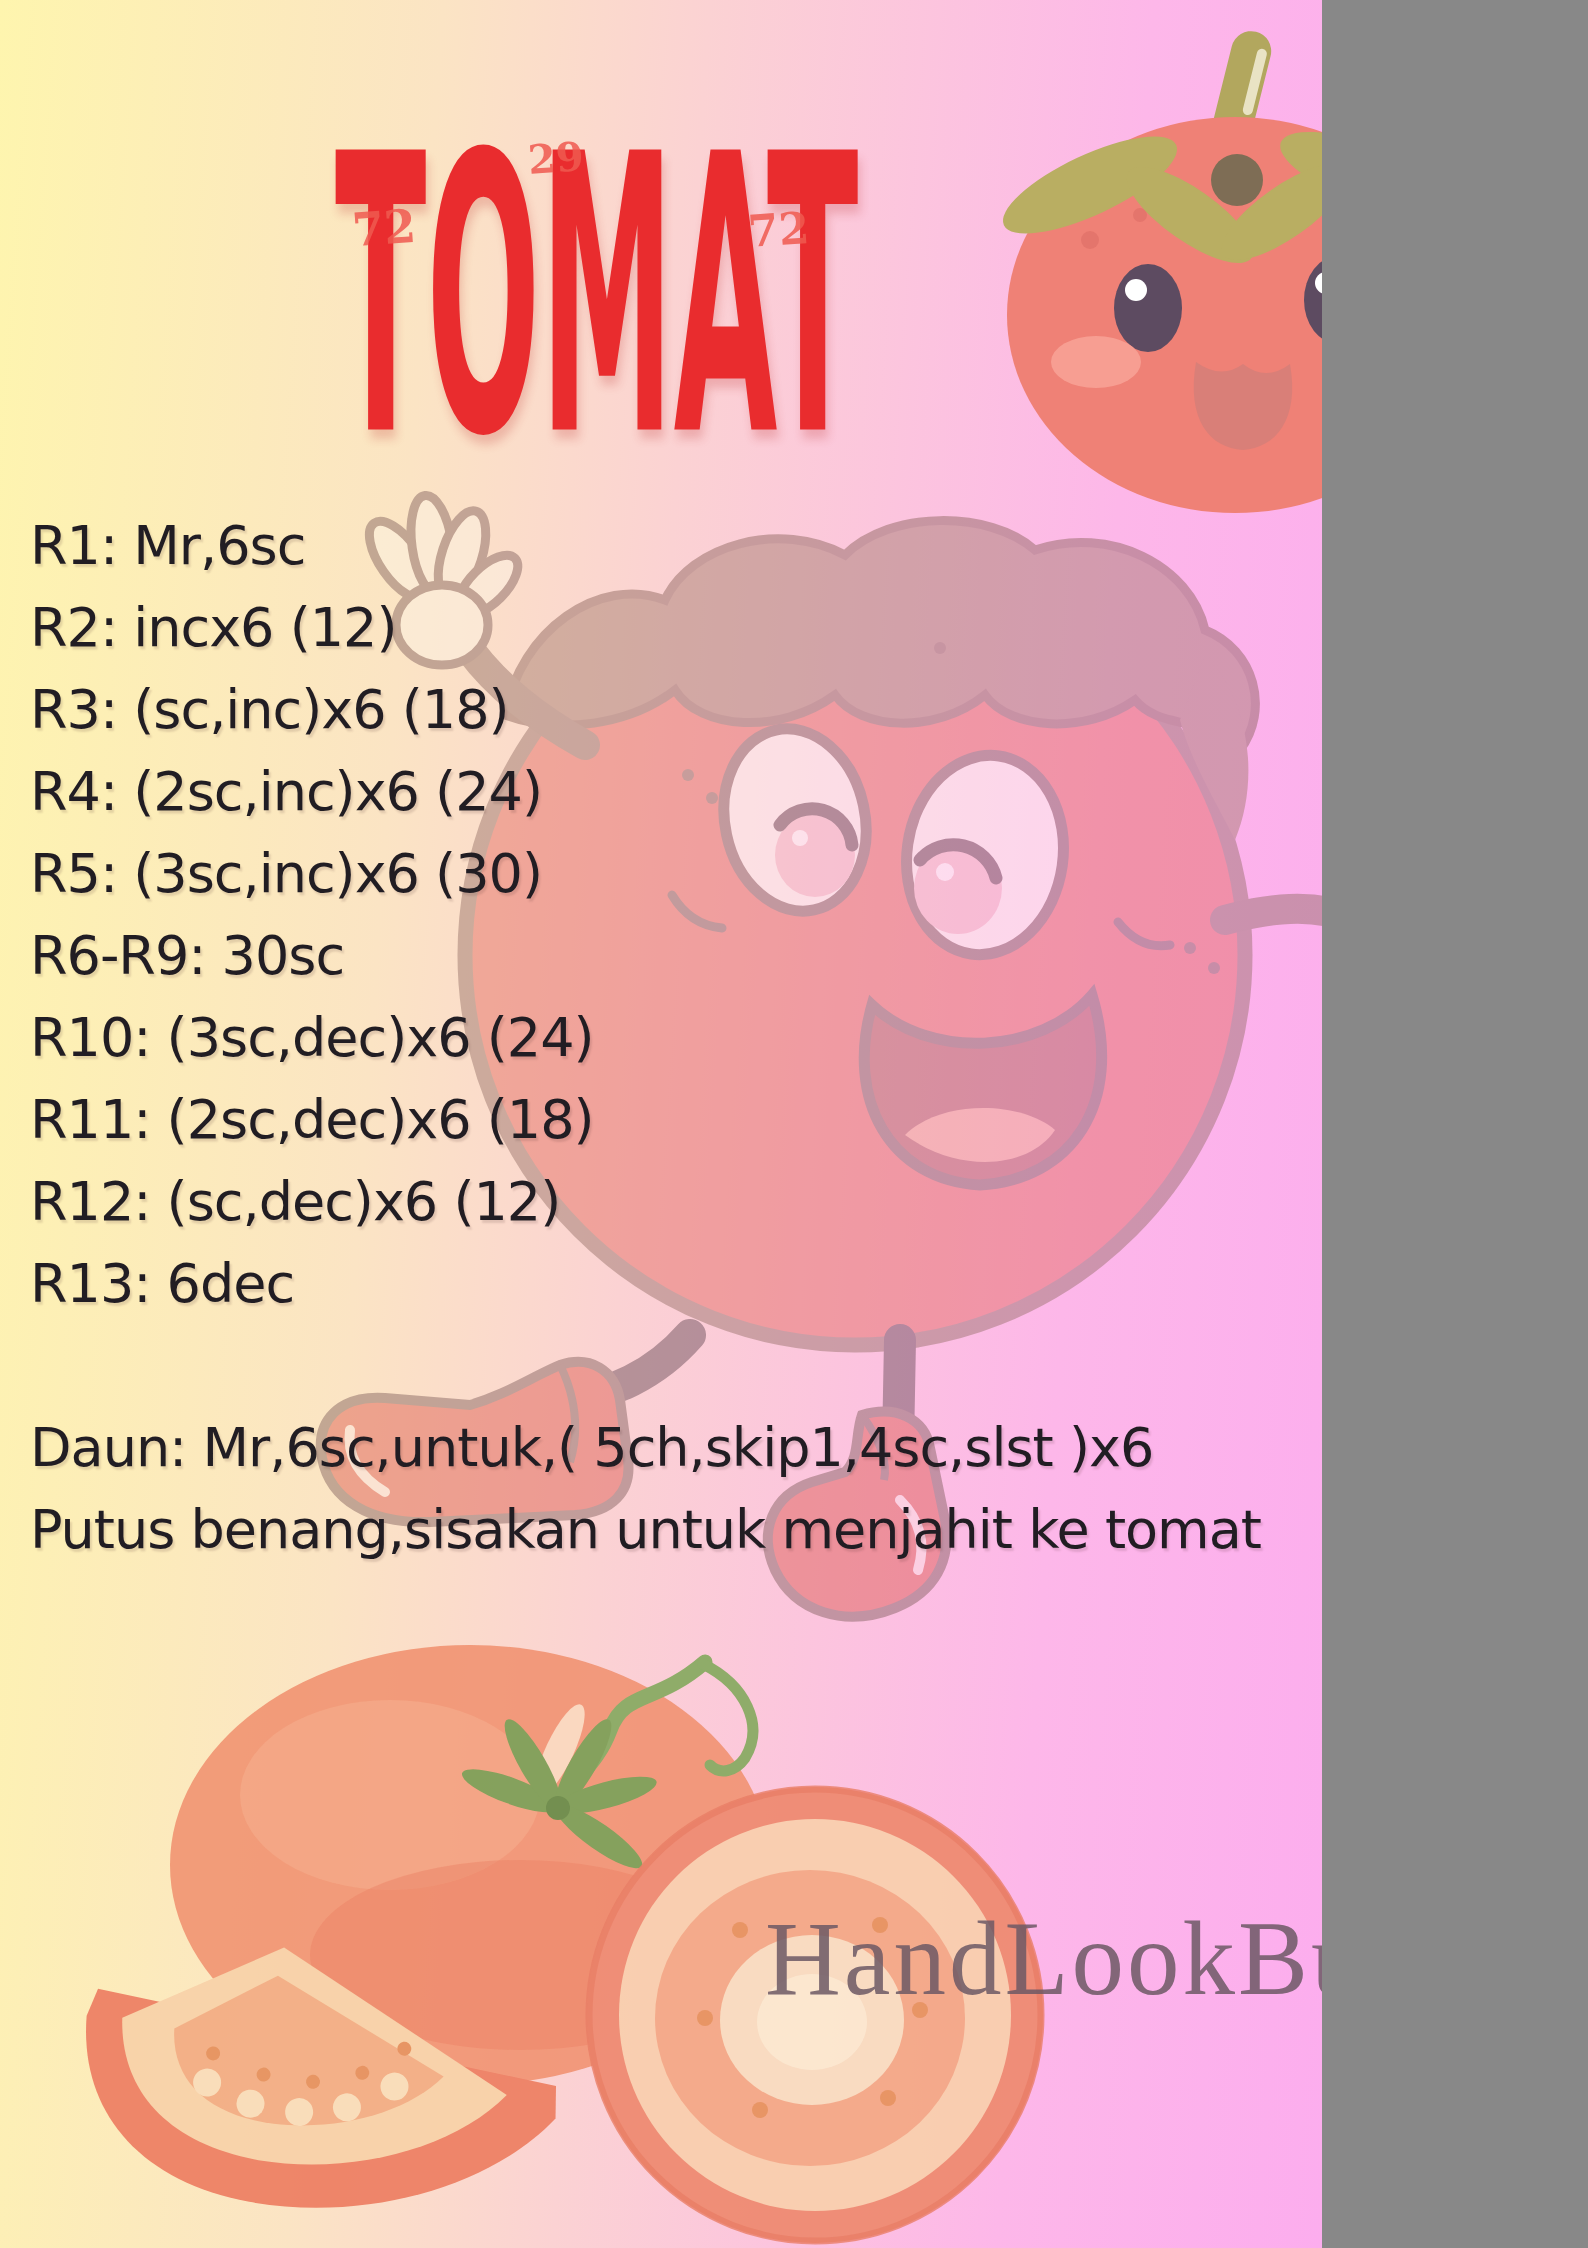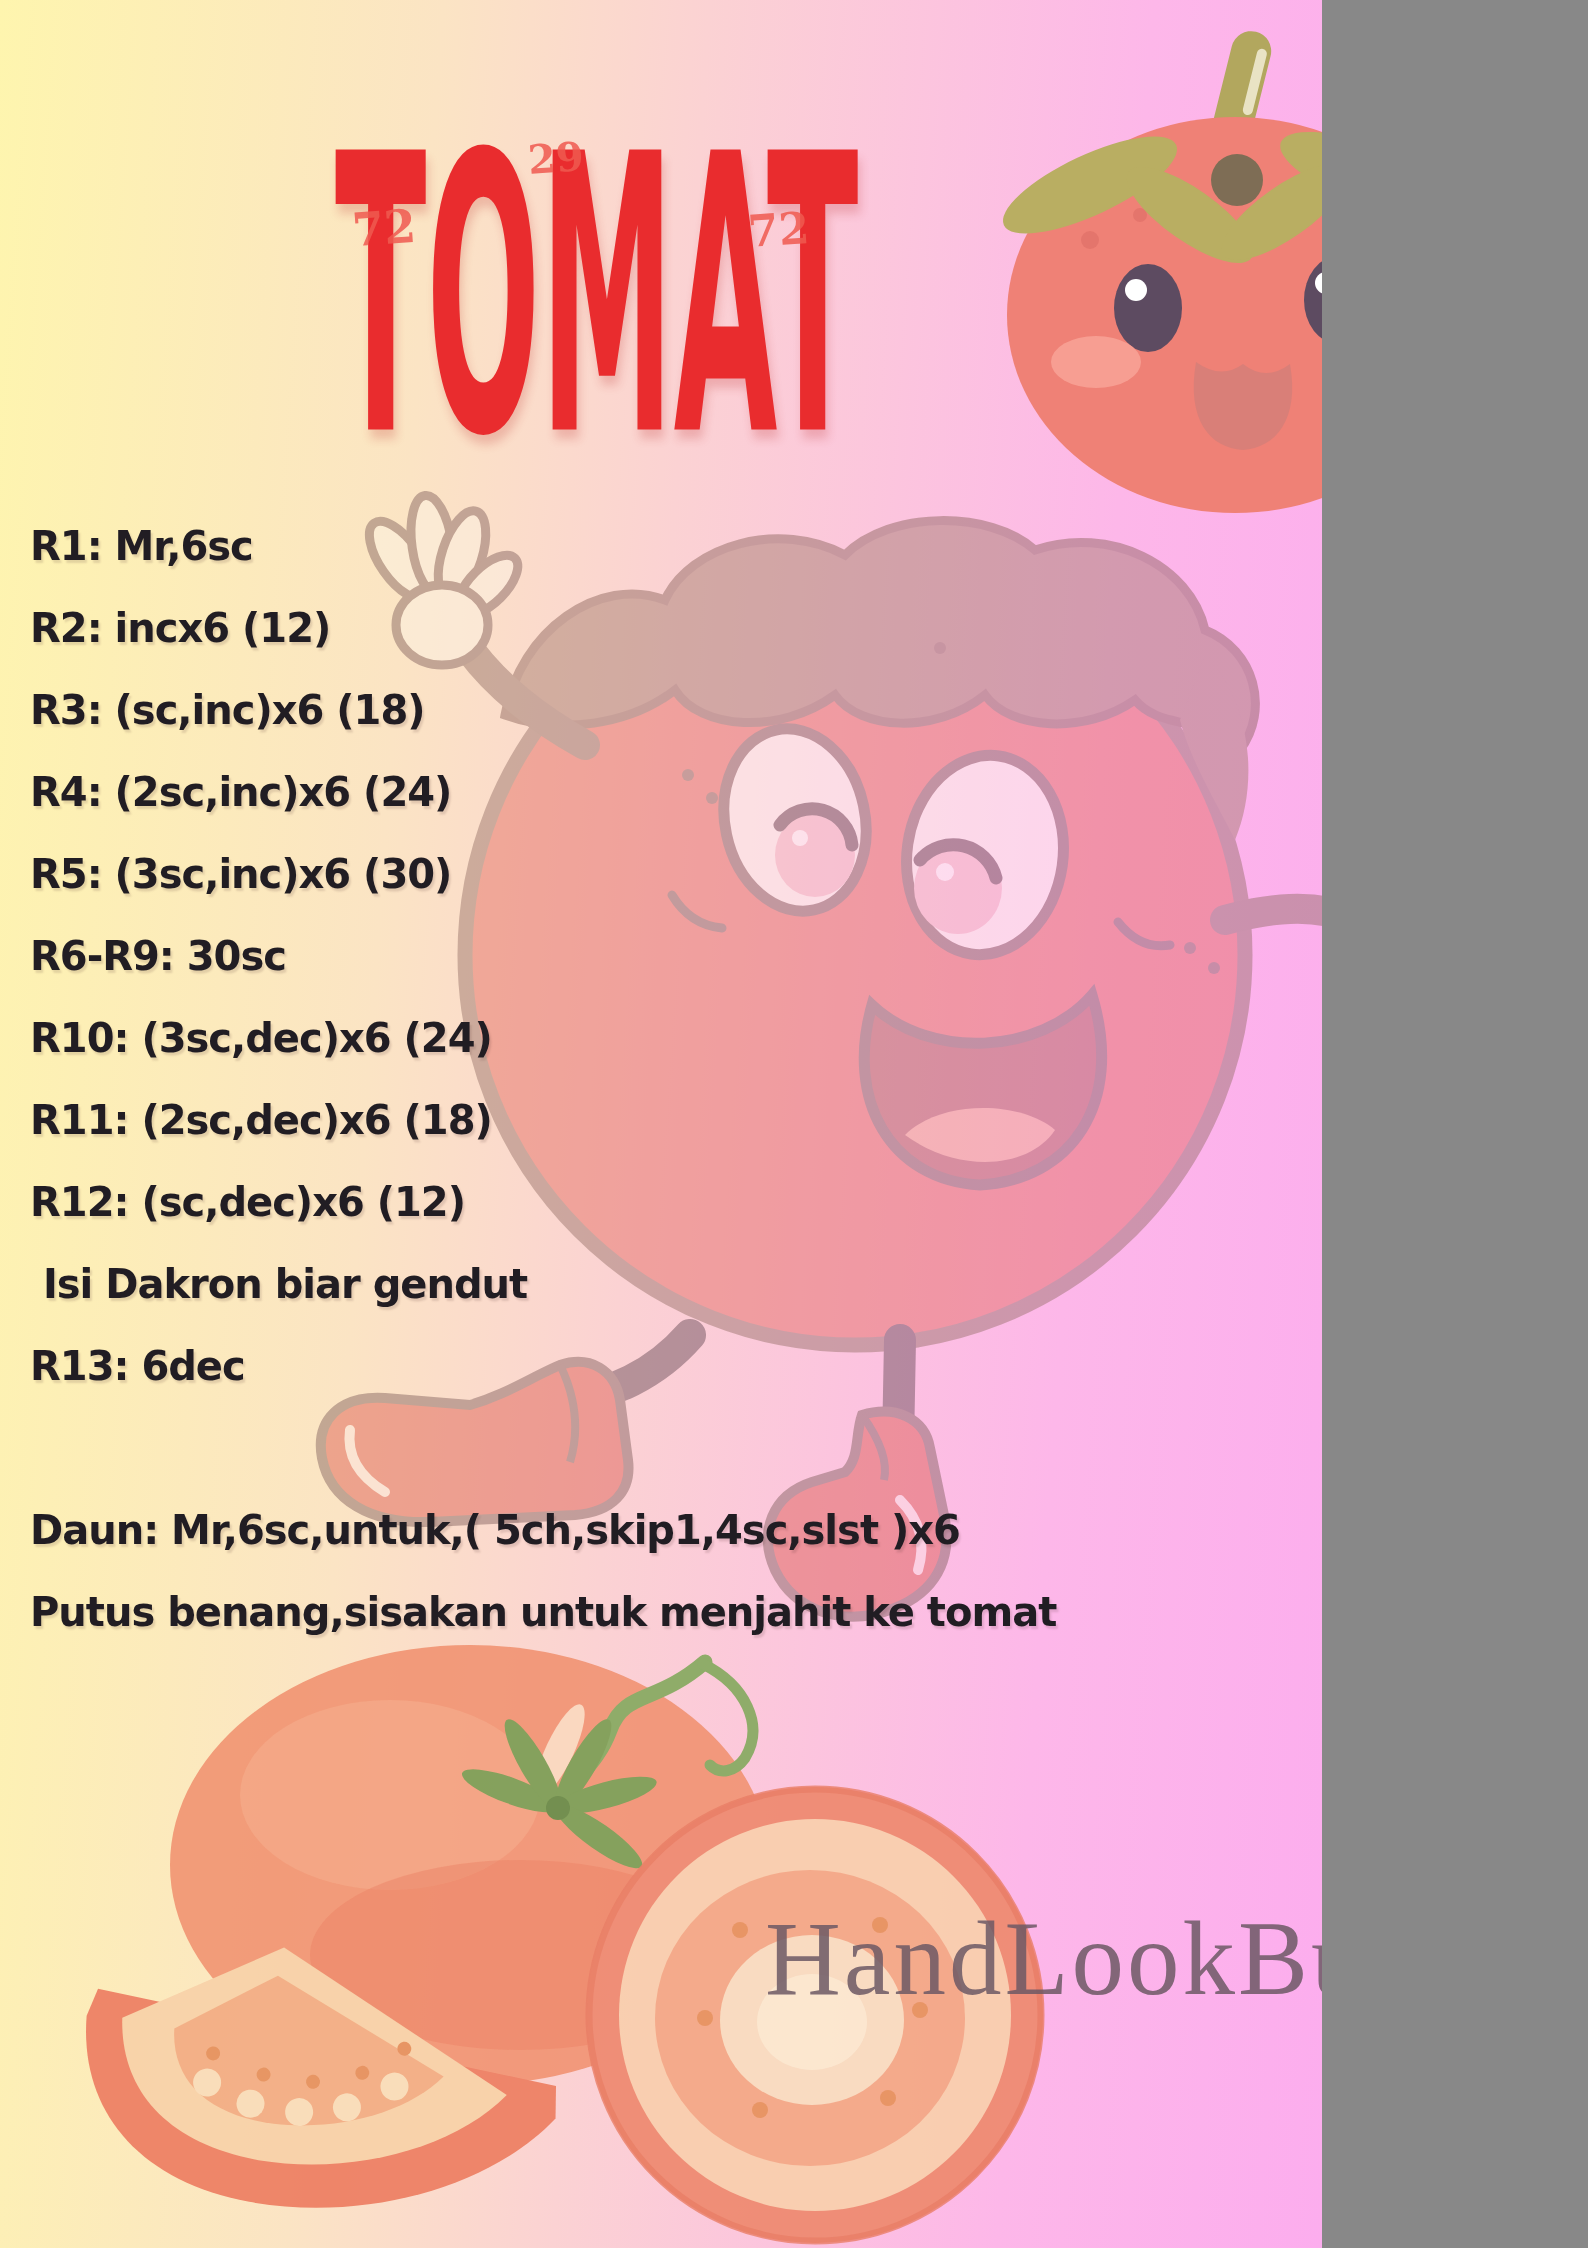--- a/index.html
+++ b/index.html
@@ -19,21 +19,21 @@
   .stamp{
     position:absolute;z-index:3;color:#ef5a50;opacity:.85;
     font:bold 44px/1 "DejaVu Serif",serif;transform:rotate(-4deg);
   }
   #stamp-left{left:352px;top:205px;font-size:46px;}
   #stamp-top{left:528px;top:138px;font-size:40px;}
   #stamp-right{left:748px;top:208px;font-size:44px;}
   #pattern{left:30px;top:505px;width:1520px;}
   .pline{
     height:82px;line-height:82px;white-space:pre;
-    font-weight:bold;font-size:40px;letter-spacing:-1px;color:#211d23;
+    font-weight:normal;font-size:54px;letter-spacing:-1px;color:#211d23;
     text-shadow:2px 3px 2px rgba(80,50,50,.15);
   }
   .section-gap{margin-top:82px;}
   #watermark{
     left:765px;top:1896px;
     font:normal 105px/1.2 "Liberation Serif",serif;letter-spacing:3px;
     color:#6d5965;opacity:.85;
   }
 </style>
 </head>
@@ -194,21 +194,20 @@
     <div>
       <div class="pline">R1: Mr,6sc</div>
       <div class="pline">R2: incx6 (12)</div>
       <div class="pline">R3: (sc,inc)x6 (18)</div>
       <div class="pline">R4: (2sc,inc)x6 (24)</div>
       <div class="pline">R5: (3sc,inc)x6 (30)</div>
       <div class="pline">R6-R9: 30sc</div>
       <div class="pline">R10: (3sc,dec)x6 (24)</div>
       <div class="pline">R11: (2sc,dec)x6 (18)</div>
       <div class="pline">R12: (sc,dec)x6 (12)</div>
-      <div class="pline"> Isi Dakron biar gendut</div>
       <div class="pline">R13: 6dec</div>
     </div>
     <div class="section-gap">
     </div>
     <div class="section-gap">
       <div class="pline">Daun: Mr,6sc,untuk,( 5ch,skip1,4sc,slst )x6</div>
       <div class="pline">Putus benang,sisakan untuk menjahit ke tomat</div>
     </div>
   </div>
 

